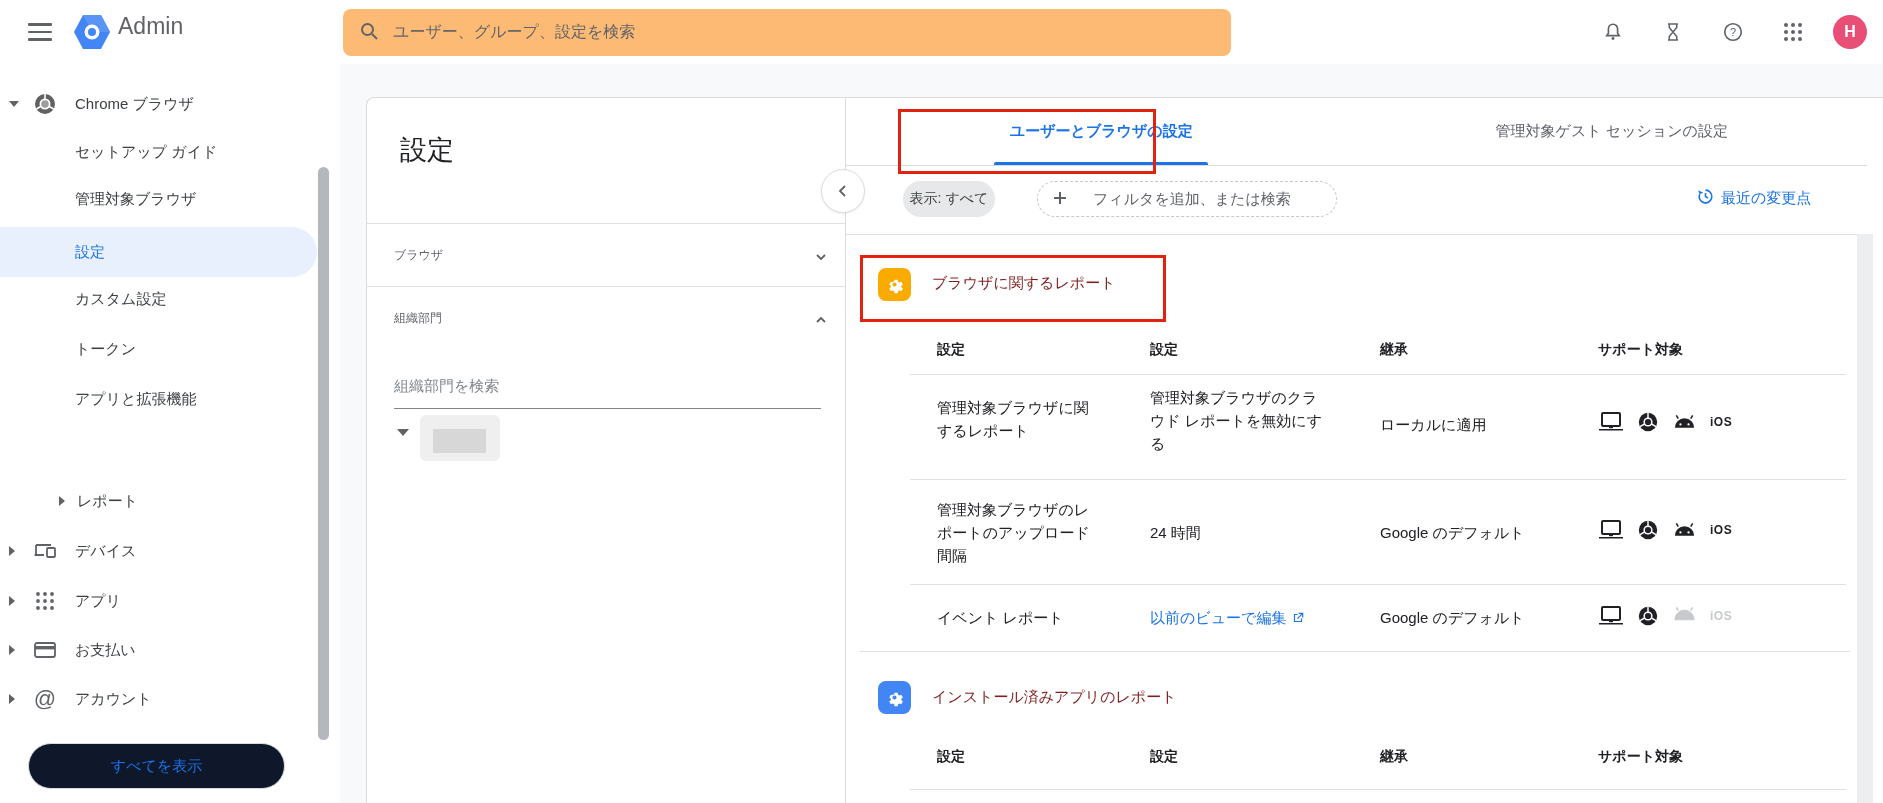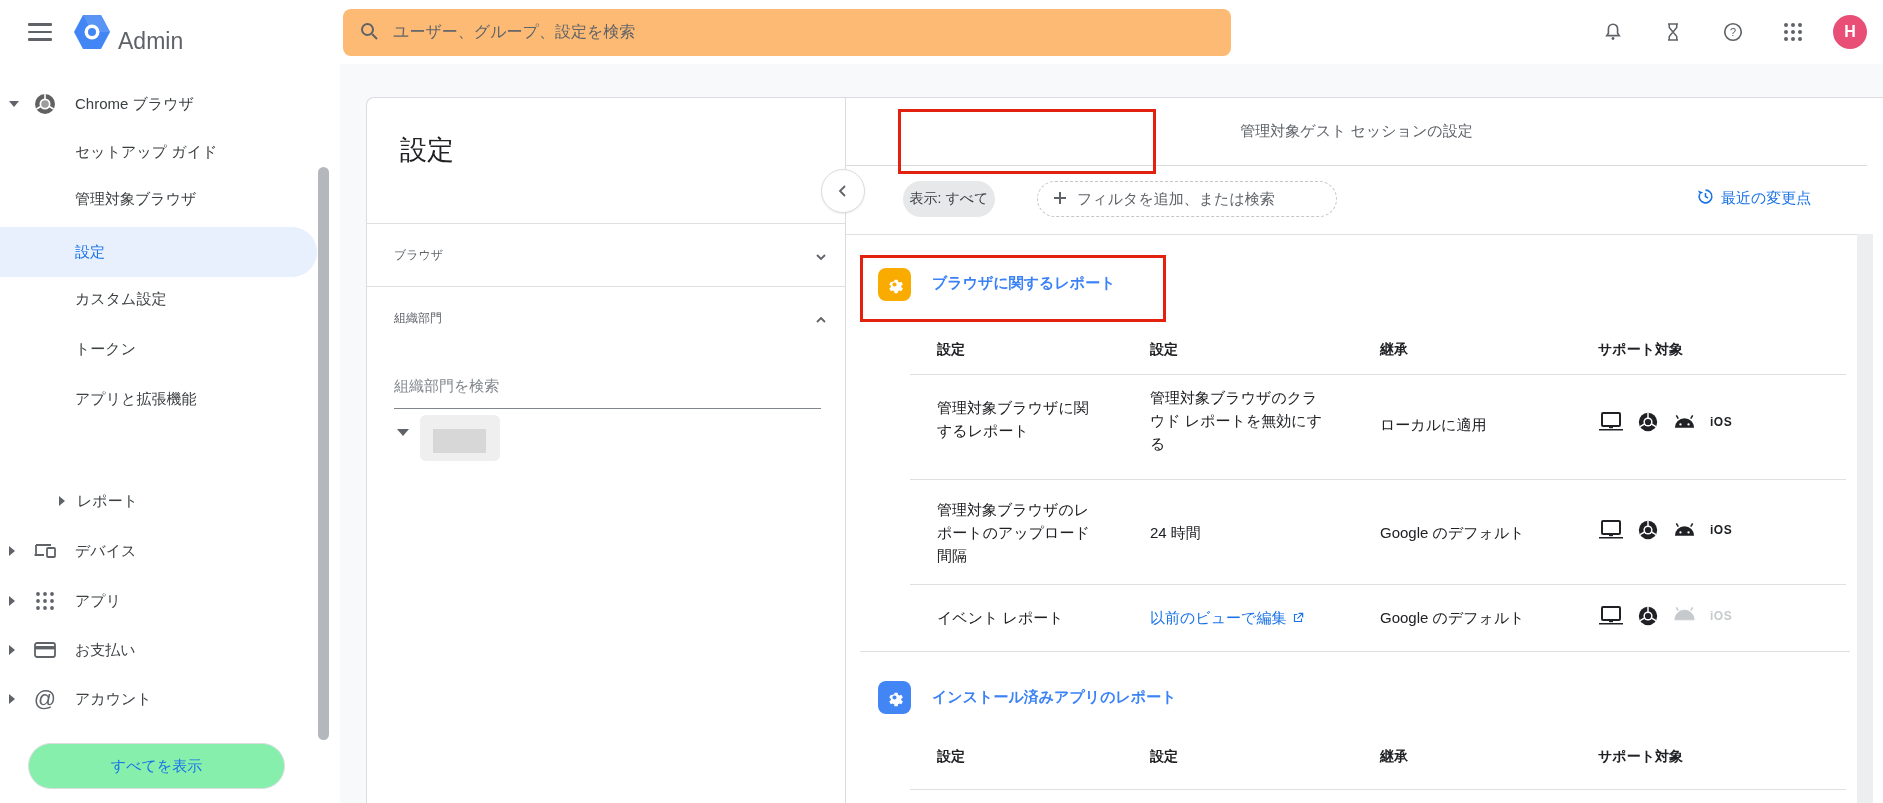--- a/index.html
+++ b/index.html
@@ -3,42 +3,42 @@
 <meta charset="utf-8">
 <style>
   * { margin:0; padding:0; box-sizing:border-box; }
   html,body { width:1883px; height:803px; overflow:hidden; }
   body { font-family:"Liberation Sans","DejaVu Sans",sans-serif; background:#fff; color:#3c4043; position:relative; }
 
   
   .appbar { position:absolute; left:0; top:0; width:1883px; height:64px; background:#fff; z-index:30; }
   .hamburger { position:absolute; left:22px; top:14px; width:36px; height:36px; display:flex; flex-direction:column; justify-content:center; gap:5px; padding:0 6px; cursor:pointer; }
   .hamburger span { display:block; height:2.5px; background:#5f6368; border-radius:1px; }
-  .logo-wrap { position:absolute; left:74px; top:13px; display:flex; align-items:flex-end; gap:8px; }
+  .logo-wrap { position:absolute; left:74px; top:13px; display:flex; align-items:flex-start; gap:8px; }
   .logo-text { font-size:23px; color:#5f6368; }
   .searchbar { position:absolute; left:343px; top:9px; width:888px; height:47px; background:#fdba74; border-radius:8px; display:flex; align-items:center; padding-left:16px; gap:14px; }
   .searchbar .ph { font-size:16px; color:#5f6368; }
   .topicons { position:absolute; right:0; top:0; height:64px; display:flex; align-items:center; }
   .icon-btn { width:44px; height:44px; display:flex; align-items:center; justify-content:center; margin:0 8px; border-radius:50%; cursor:pointer; }
   .avatar { width:34px; height:34px; border-radius:50%; background:#e84e76; color:#fff; font-size:16px; font-weight:700; display:flex; align-items:center; justify-content:center; margin:0 16px 0 10px; cursor:pointer; }
 
   
   .page-bg { position:absolute; left:330px; top:64px; width:1553px; height:739px; background:#f8f9fa; }
 
   
   .sidebar { position:absolute; left:0; top:64px; width:340px; height:739px; background:#fff; z-index:5; }
   .nav-item { position:absolute; left:0; width:317px; height:48px; display:flex; align-items:center; font-size:15px; color:#3c4043; cursor:pointer; }
   .nav-item.selected { background:#e8f0fe; border-radius:0 25px 25px 0; color:#1a73e8; }
   .nav-item.selected .nav-label { color:#1a73e8; }
   .nav-arrow { width:0; height:0; border-left:5px solid transparent; border-right:5px solid transparent; border-top:6px solid #5f6368; position:absolute; left:9px; top:21px; }
   .nav-arrow.collapsed { border-top:5px solid transparent; border-bottom:5px solid transparent; border-left:6px solid #5f6368; border-right:none; top:19px; }
   .nav-arrow.sub { left:59px; }
   .nav-icon { position:absolute; left:33px; top:12px; width:24px; height:24px; display:flex; align-items:center; justify-content:center; }
   .nav-label { position:absolute; left:75px; white-space:nowrap; }
-  .show-all-btn { position:absolute; left:28px; top:679px; width:257px; height:46px; border:1px solid #dadce0; border-radius:24px; background:#86efac; color:#1a73e8; font-size:15px; display:flex; align-items:center; justify-content:center; cursor:pointer; }
+  .show-all-btn { position:absolute; left:28px; top:679px; width:257px; height:46px; border:1px solid #dadce0; border-radius:24px; background:#0f172a; color:#1a73e8; font-size:15px; display:flex; align-items:center; justify-content:center; cursor:pointer; }
   .side-scroll { position:absolute; left:318px; top:103px; width:11px; height:573px; background:#b4b8bd; border-radius:6px; }
 
   
   .mid-card { position:absolute; left:366px; top:97px; width:480px; height:706px; background:#fff; border:1px solid #dadce0; border-bottom:none; border-radius:8px 0 0 0; z-index:6; }
   .mid-title { position:absolute; left:33px; top:34px; font-size:27px; color:#202124; }
   .mid-div { position:absolute; left:0; width:100%; height:1px; background:#e0e0e0; }
   .acc-row { position:absolute; left:0; width:100%; height:62px; display:flex; align-items:center; cursor:pointer; }
   .acc-label { position:absolute; left:27px; font-size:12px; color:#5f6368; }
   .chev { position:absolute; right:18px; width:12px; height:12px; }
   .org-search-ph { position:absolute; left:27px; top:279px; font-size:15px; color:#80868b; cursor:text; }
@@ -52,26 +52,26 @@
 
   
   .right-card { position:absolute; left:846px; top:97px; width:1037px; height:706px; background:#fff; border-top:1px solid #dadce0; z-index:6; }
   .tabbar { position:absolute; left:0; top:0; width:1021px; height:68px; display:flex; border-bottom:1px solid #dadce0; }
   .tab { flex:1; display:flex; align-items:center; justify-content:center; font-size:15px; color:#5f6368; position:relative; cursor:pointer; white-space:nowrap; }
   .tab.active { color:#1a73e8; font-weight:700; }
   .tab-underline { position:absolute; bottom:0; left:50%; transform:translateX(-50%); width:214px; height:3px; background:#1a73e8; border-radius:2px 2px 0 0; }
   .red-box { position:absolute; border:3px solid #e3210f; z-index:20; pointer-events:none; }
 
   .chip { position:absolute; left:57px; top:83px; width:92px; height:36px; background:#e6e8ea; border-radius:18px; display:flex; align-items:center; justify-content:center; font-size:14px; color:#3c4043; cursor:pointer; }
-  .add-filter { position:absolute; left:191px; top:83px; width:300px; height:36px; border:1px dashed #c4c7cb; border-radius:18px; display:flex; align-items:center; gap:9px; padding-left:14px; font-size:15px; color:#5f6368; cursor:pointer; }
+  .add-filter { position:absolute; left:191px; top:83px; width:300px; height:36px; border:1px dashed #c4c7cb; border-radius:18px; display:flex; align-items:center; gap:25px; padding-left:14px; font-size:15px; color:#5f6368; cursor:pointer; }
   .recent { position:absolute; left:850px; top:89px; display:flex; align-items:center; gap:6px; color:#1a73e8; font-size:15px; cursor:pointer; }
   .content-div { position:absolute; left:0; top:136px; width:1021px; height:1px; background:#e0e0e0; }
 
   .section-icon { position:absolute; width:33px; height:33px; border-radius:8px; display:flex; align-items:center; justify-content:center; }
-  .section-title { position:absolute; font-size:15px; color:#3b82f6;font-weight:bold; }
+  .section-title { position:absolute; font-size:15px; color:#7f1d1d; }
   .th { position:absolute; font-size:14px; font-weight:700; color:#202124; white-space:nowrap; }
   .td { position:absolute; font-size:15px; color:#202124; line-height:23px; }
   .row-div { position:absolute; height:1px; background:#e0e0e0; left:64px; width:936px; }
   .sec-div { position:absolute; height:1px; background:#e0e0e0; left:14px; width:990px; }
   .support { position:absolute; display:flex; align-items:center; gap:13px; }
   .ios-txt { font-size:12px; font-weight:700; color:#202124; letter-spacing:.5px; }
   .muted svg path, .muted svg rect, .muted svg circle { fill:#c7cacd !important; stroke:#c7cacd !important; }
   .muted.ios-txt { color:#c7cacd; }
   .link { color:#1a73e8; cursor:pointer; display:flex; align-items:center; gap:5px; white-space:nowrap; }
   .right-scroll { position:absolute; left:1011px; top:136px; width:16px; height:570px; background:#eceef0; }
@@ -274,20 +274,24 @@
 
 <div class="collapse-btn">
   <svg width="12" height="14" viewBox="0 0 12 14">
       <path d="M8 2L3 7l5 5" fill="none" stroke="#5f6368" stroke-width="1.8"></path>
     </svg>
 </div>
 
 <div class="right-card">
 
   <div class="tabbar">
+    <div class="tab active">
+      <span>ユーザーとブラウザの設定</span>
+      <span class="tab-underline"></span>
+    </div>
     <div class="tab">
       <span>管理対象ゲスト セッションの設定</span>
     </div>
   </div>
   <div class="red-box" style="left:52px;top:11px;width:258px;height:65px;"></div>
 
   <div class="chip">表示: すべて</div>
   <div class="add-filter">
     <span>
       <svg width="16" height="16" viewBox="0 0 16 16">

